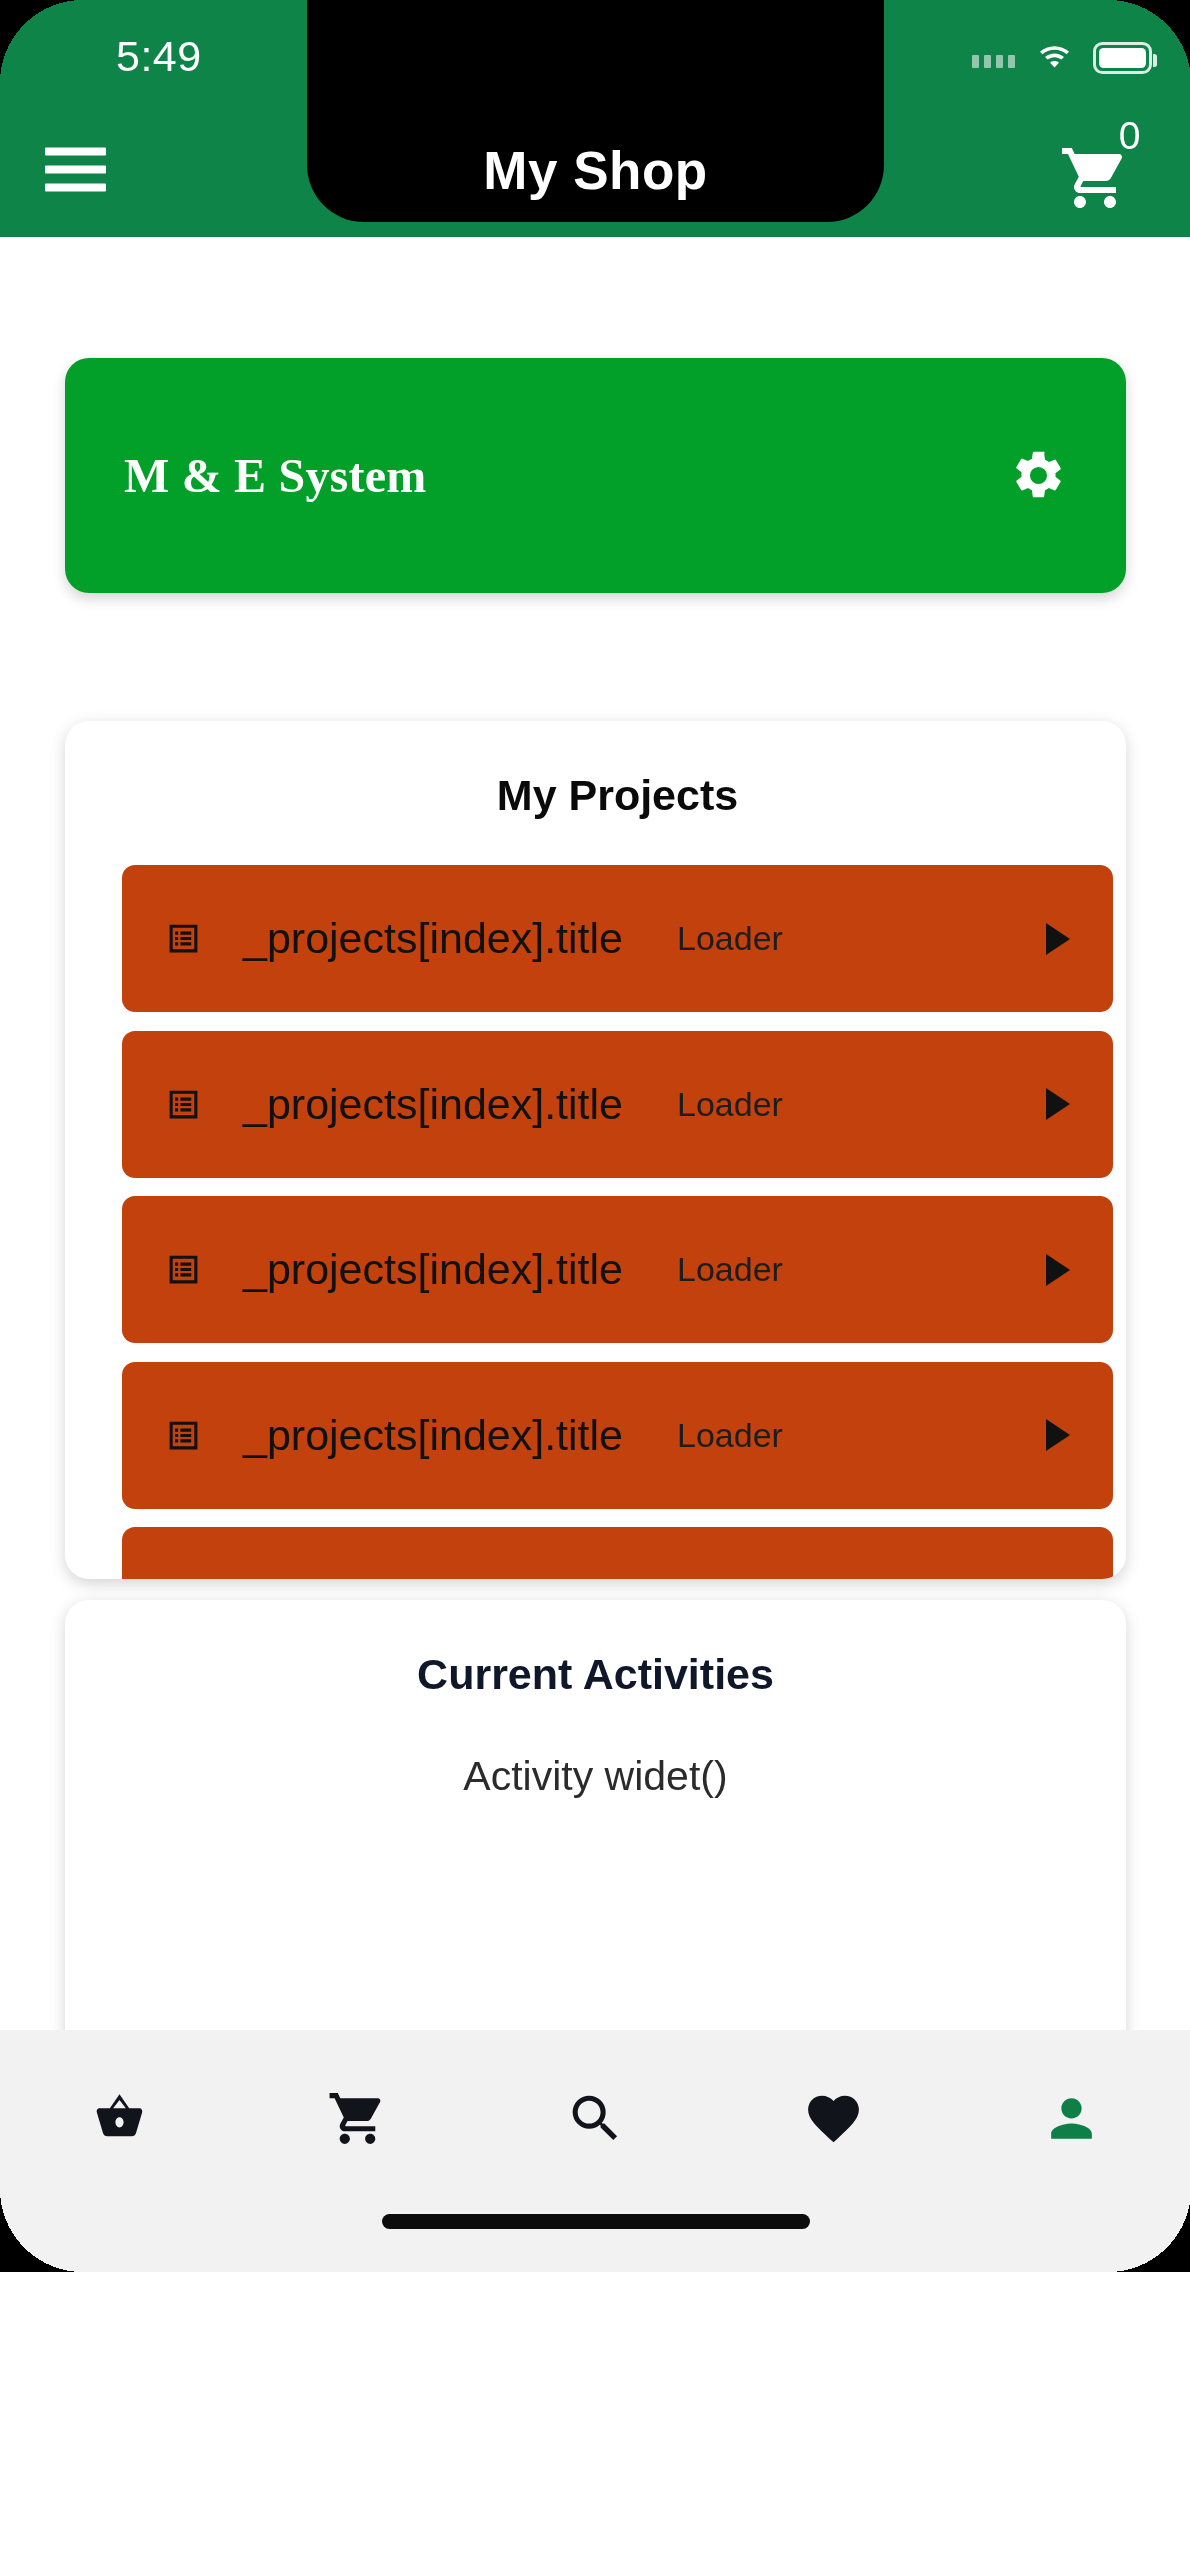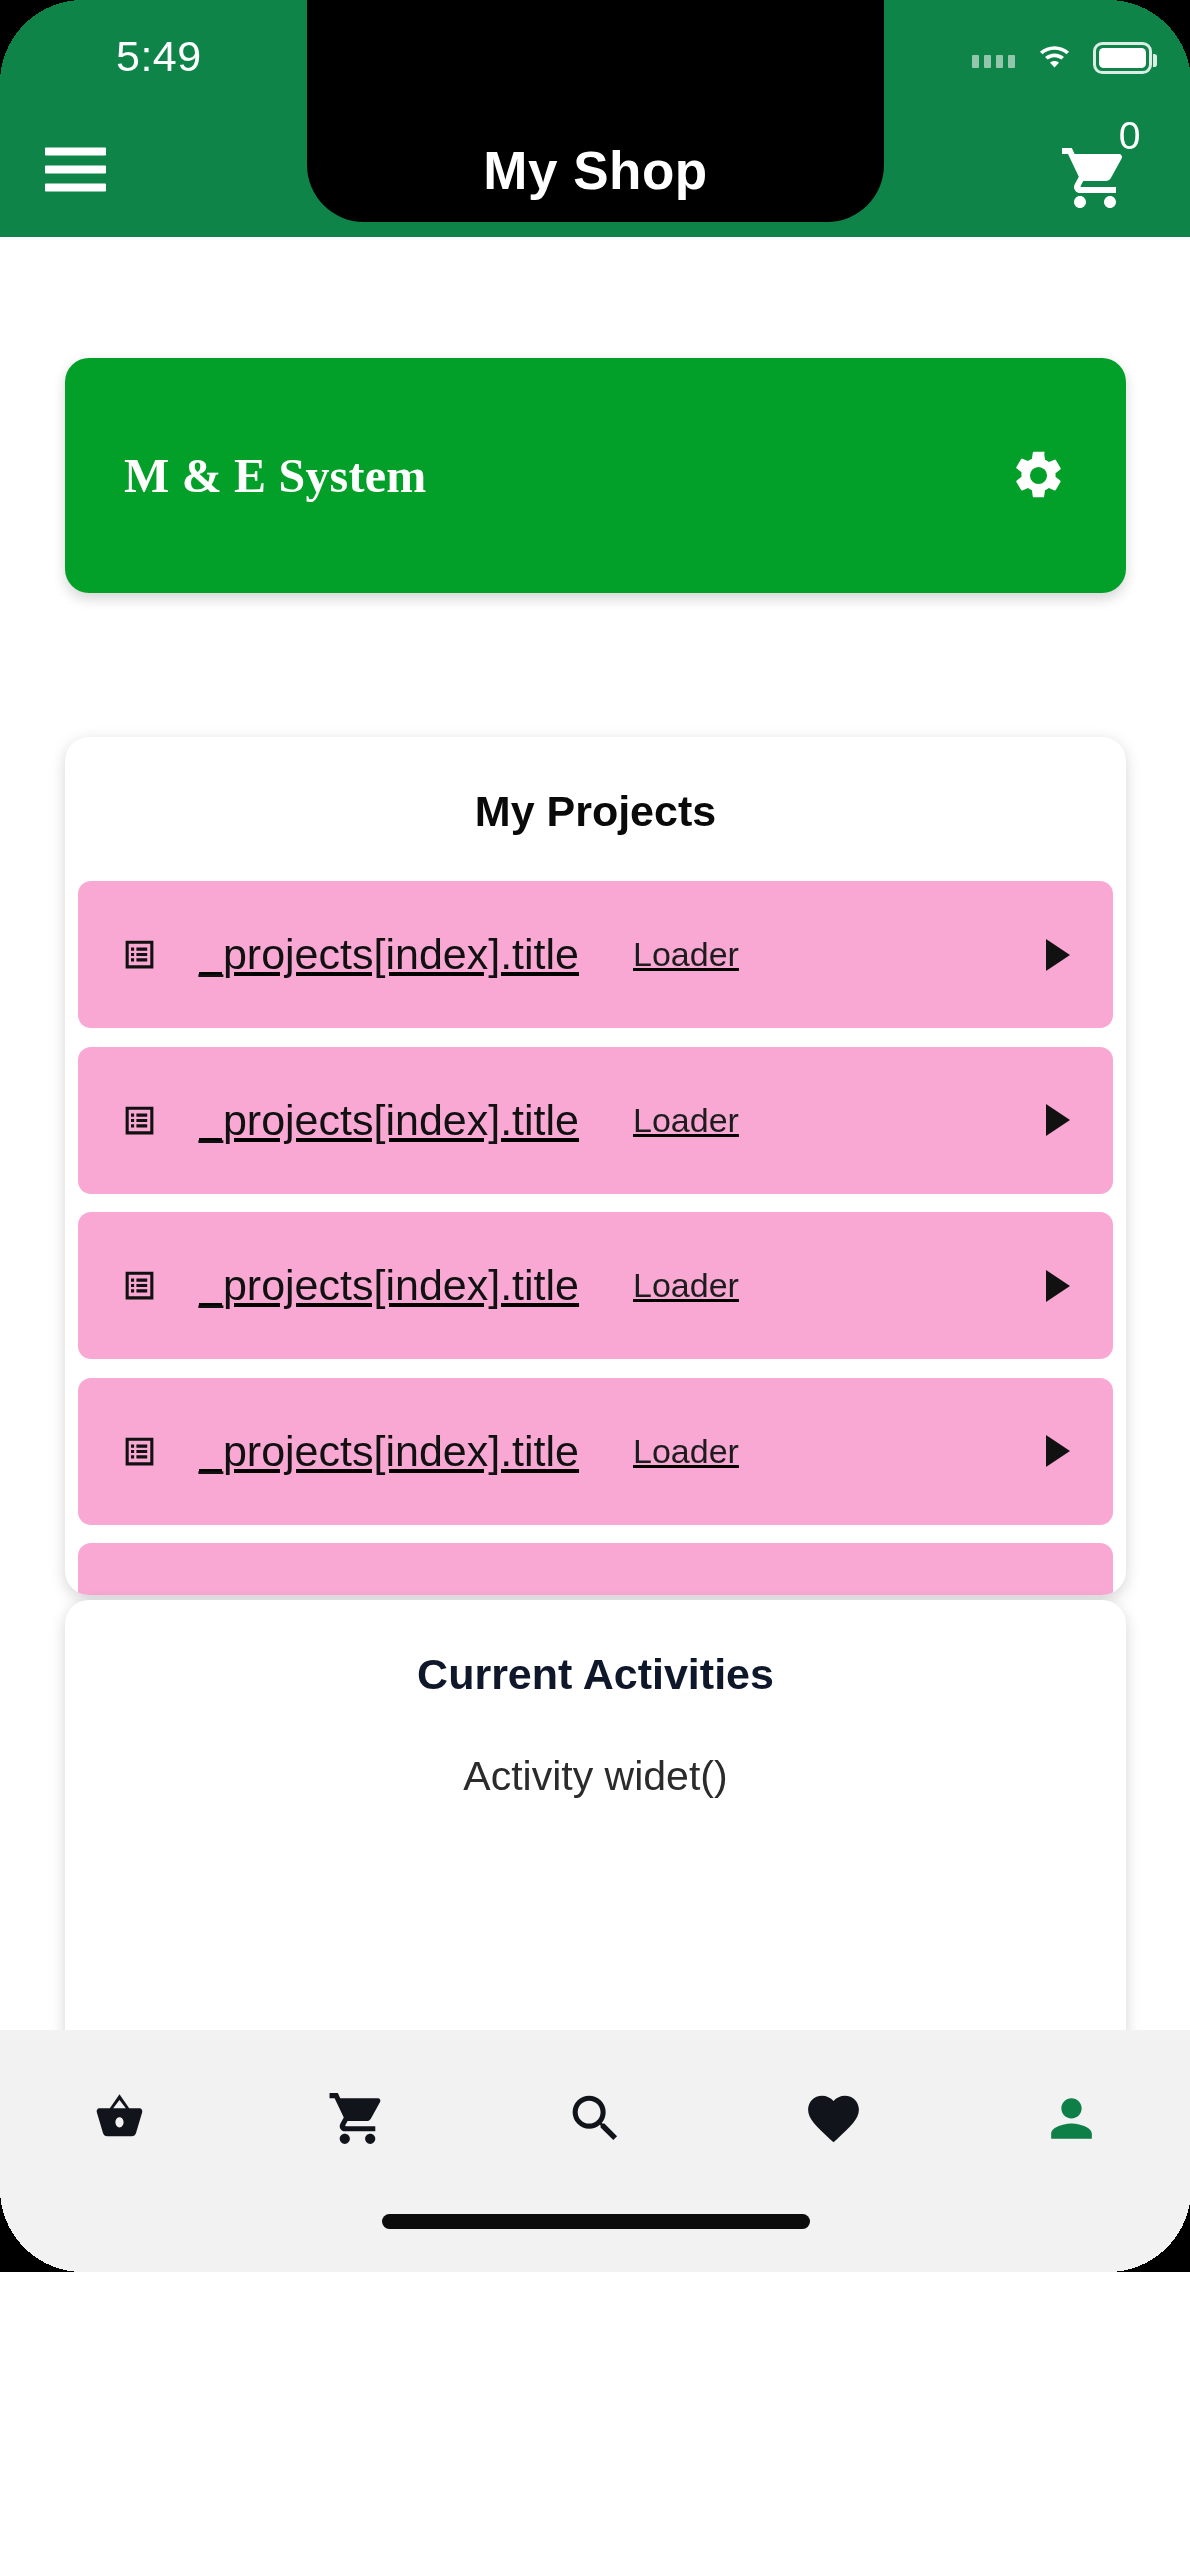--- a/index.html
+++ b/index.html
@@ -128,45 +128,45 @@
     display:flex; align-items:center; justify-content:space-between;
     padding:0 59px;
   }
   .hero-title {
     color:#ffffff; font-size:48px; font-weight:700; letter-spacing:0.2px;font-family:Liberation Serif, serif;
   }
   .gear-ic { width:57px; height:57px; display:block; cursor:pointer; }
 
   
   .projects-card {
-    position:absolute; left:65px; top:500px;
+    position:absolute; left:65px; top:484px;
     width:1061px; height:858px;
     background:#ffffff;
     border-radius:24px;
     box-shadow:0 4.6px 15px rgba(0,0,0,.17);
     overflow:hidden;
+    padding-left:44px;
   }
   .card-title {
     text-align:center;
     font-size:43px; font-weight:700; color:#0a0a0a;
     margin-top:50px;
   }
   .project-list {
     margin-top:45px;
     padding:0 13px;
   }
   .project-row {
     height:147px;
-    background:#f9a8d4;
+    background:#c2410c;
     border-radius:13px;
     margin-bottom:18.5px;
     display:flex; align-items:center;
     padding:0 43px;
     cursor:pointer;
-    text-decoration:underline;
   }
   .row-ic { width:37px; height:37px; flex:0 0 auto; display:block; }
   .row-title {
     margin-left:41px;
     font-size:43px; color:#111111; font-weight:400;
     white-space:nowrap;
   }
   .row-loader {
     margin-left:54px;
     font-size:34px; color:#1d1d1d; font-weight:400;

